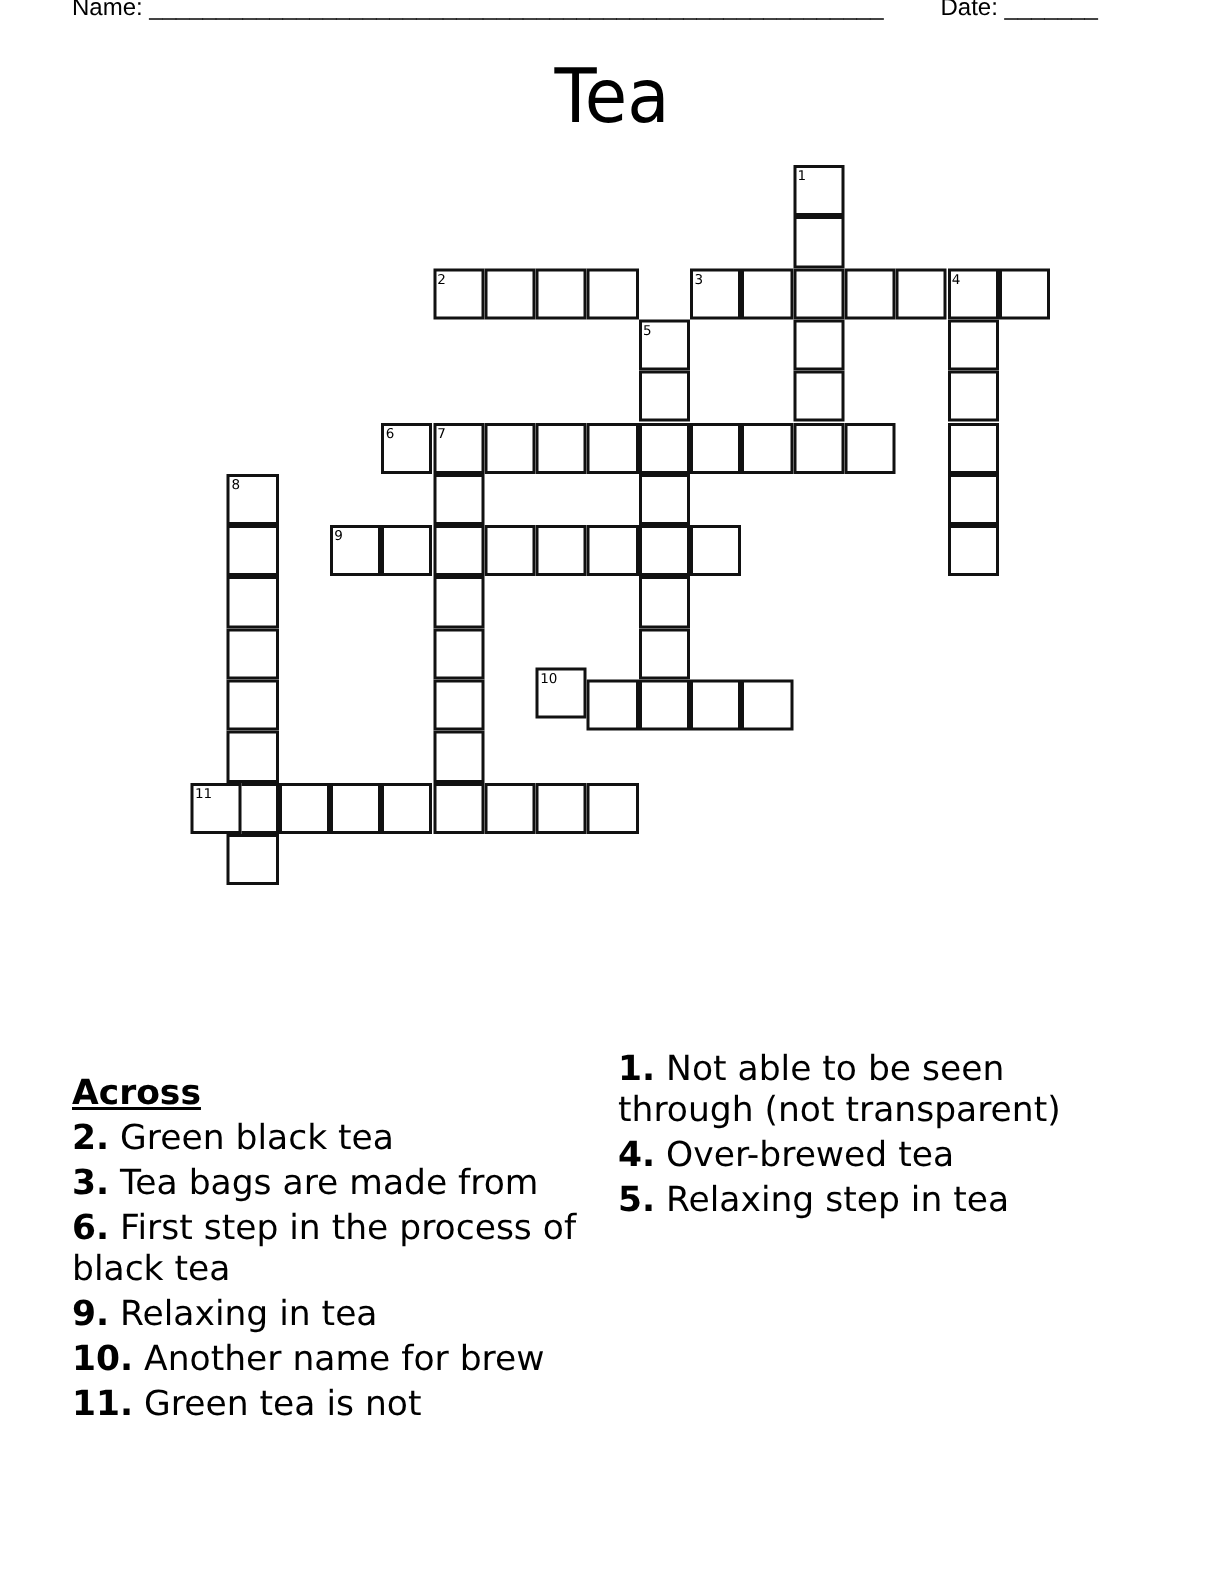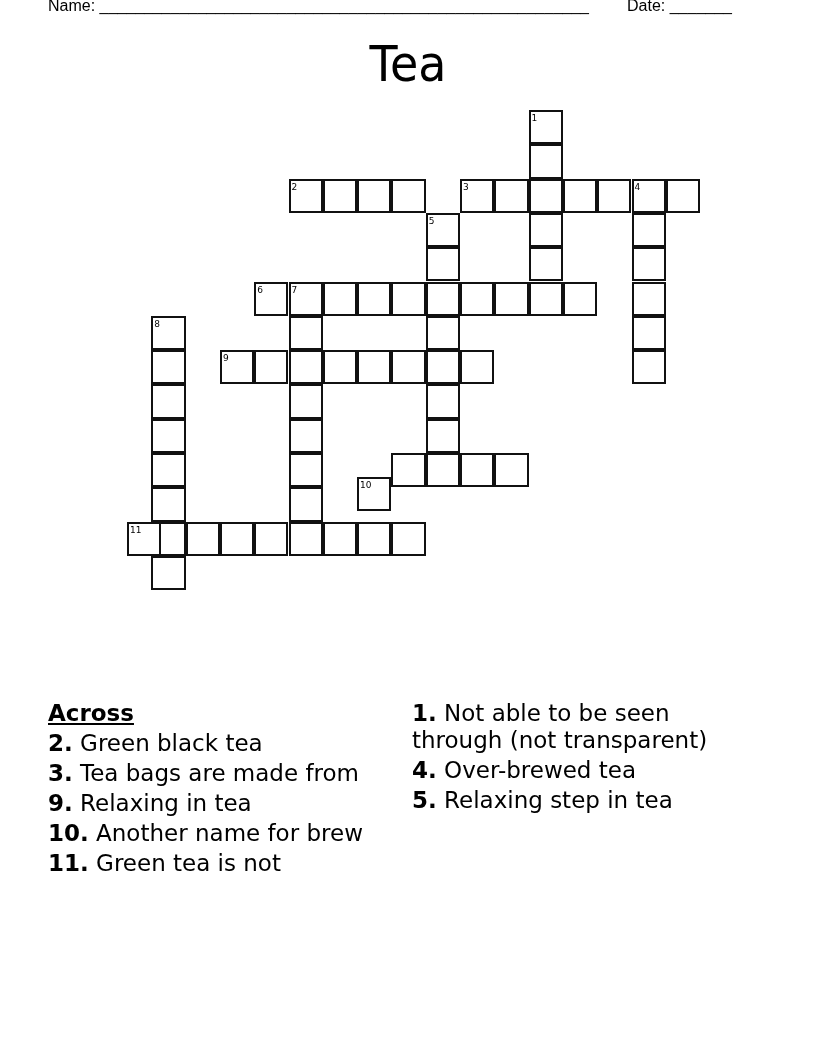--- a/index.html
+++ b/index.html
@@ -26,21 +26,21 @@
     }
     .cell-num {
       position: absolute; top: 1px; left: 1px;
       font-family: "DejaVu Sans", sans-serif; font-size: 9px; line-height: 10px;
     }
     .clues {
       position: absolute; top: 700px;
       font-family: "DejaVu Sans", sans-serif; font-size: 23px; line-height: 27px;
       transform-origin: left top;
     }
-    .clues.across { left: 48px; width: 340px; }
+    .clues.across { left: 48px; width: 340px; margin-top: 16px; }
     .clues.down { left: 412px; width: 340px; }
     .clue-heading { font-weight: bold; text-decoration: underline; margin-bottom: 3px; }
     .clue { margin-bottom: 3px; }
     .clue-num { font-weight: bold; }
   </style>
 </head>
 <body>
 
 <div class="header-line">Name: _______________________________________________________</div>
 <div class="date-line">Date: _______</div>
@@ -117,41 +117,42 @@
     <div class="cell" style="left: 151.3px; top: 521.6px;"></div>
     <div class="cell" style="left: 151.3px; top: 555.9px;"></div>
     <div class="cell" style="left: 219.9px; top: 350.1px;">
       <span class="cell-num">9</span>
     </div>
     <div class="cell" style="left: 254.2px; top: 350.1px;"></div>
     <div class="cell" style="left: 322.8px; top: 350.1px;"></div>
     <div class="cell" style="left: 357.1px; top: 350.1px;"></div>
     <div class="cell" style="left: 391.4px; top: 350.1px;"></div>
     <div class="cell" style="left: 460px; top: 350.1px;"></div>
-    <div class="cell" style="left: 357.1px; top: 477px;">
+    <div class="cell" style="left: 357.1px; top: 445px;">
       <span class="cell-num">10</span>
     </div>
     <div class="cell" style="left: 391.4px; top: 453px;"></div>
     <div class="cell" style="left: 460px; top: 453px;"></div>
     <div class="cell" style="left: 494.3px; top: 453px;"></div>
     <div class="cell" style="left: 127px; top: 521.6px;">
       <span class="cell-num">11</span>
     </div>
     <div class="cell" style="left: 185.6px; top: 521.6px;"></div>
     <div class="cell" style="left: 219.9px; top: 521.6px;"></div>
     <div class="cell" style="left: 254.2px; top: 521.6px;"></div>
     <div class="cell" style="left: 322.8px; top: 521.6px;"></div>
     <div class="cell" style="left: 357.1px; top: 521.6px;"></div>
     <div class="cell" style="left: 391.4px; top: 521.6px;"></div>
   </div>
 
 <div class="clues across">
   <div class="clue-heading">Across</div>
   <div class="clue"><span class="clue-num">2.</span><span> Green black tea</span></div>
   <div class="clue"><span class="clue-num">3.</span><span> Tea bags are made from</span></div>
+  <div class="clue"><span class="clue-num">6.</span><span> First step in the process of black tea</span></div>
   <div class="clue"><span class="clue-num">9.</span><span> Relaxing in tea</span></div>
   <div class="clue"><span class="clue-num">10.</span><span> Another name for brew</span></div>
   <div class="clue"><span class="clue-num">11.</span><span> Green tea is not</span></div>
 </div>
 
 <div class="clues down">
   <div class="clue"><span class="clue-num">1.</span><span> Not able to be seen through (not transparent)</span></div>
   <div class="clue"><span class="clue-num">4.</span><span> Over-brewed tea</span></div>
   <div class="clue"><span class="clue-num">5.</span><span> Relaxing step in tea</span></div>
 </div>

